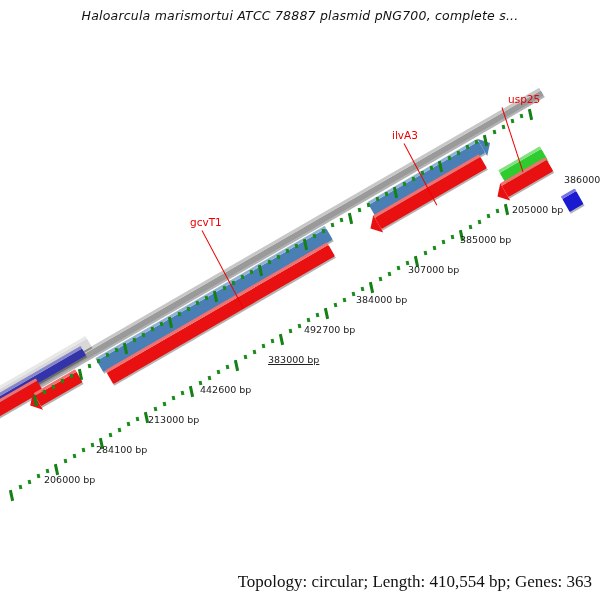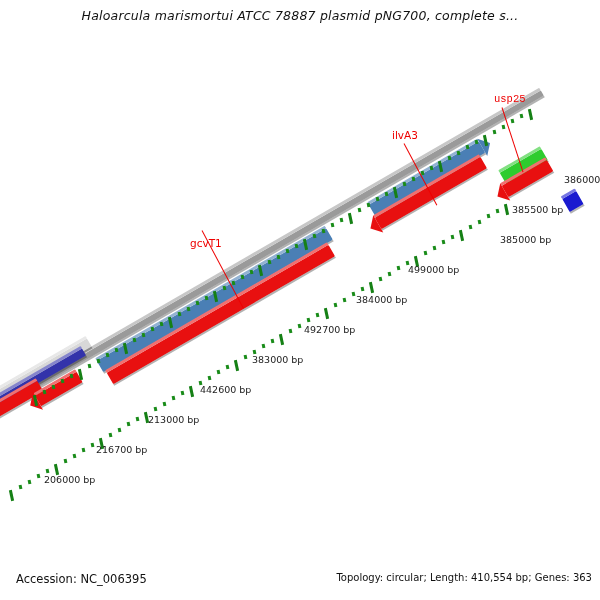--- a/index.html
+++ b/index.html
@@ -19,21 +19,21 @@
   }
 
   
   .footer-rule{
     position:absolute;left:0;top:556px;width:600px;height:1px;background:#ffffff;
   }
   .footer-left{
     position:absolute;left:16px;top:572px;font-size:11.5px;color:#111;white-space:nowrap;
   }
   .footer-right{
-    position:absolute;right:8px;top:572px;font-size:10px;color:#111;white-space:nowrap;
+    position:absolute;right:8px;top:572px;font-size:17px;color:#111;white-space:nowrap;font-family:Liberation Serif, serif;
   }
 
   
   .diagram{
     position:absolute;left:0;top:0;width:600px;height:600px;
     pointer-events:none;
   }
 
   
   .seg{
@@ -260,37 +260,36 @@
       <div class="tick minor" style="left: 457.313px; top: 150.6px; transform: rotate(-12deg);"></div>
       <div class="tick minor" style="left: 466.32px; top: 145.4px; transform: rotate(-12deg);"></div>
       <div class="tick minor" style="left: 475.327px; top: 140.2px; transform: rotate(-12deg);"></div>
       <div class="tick major" style="left: 484.333px; top: 135px; transform: rotate(-12deg);"></div>
       <div class="tick minor" style="left: 493.34px; top: 129.8px; transform: rotate(-12deg);"></div>
       <div class="tick minor" style="left: 502.347px; top: 124.6px; transform: rotate(-12deg);"></div>
       <div class="tick minor" style="left: 511.353px; top: 119.4px; transform: rotate(-12deg);"></div>
       <div class="tick minor" style="left: 520.36px; top: 114.2px; transform: rotate(-12deg);"></div>
       <div class="tick major" style="left: 529.367px; top: 109px; transform: rotate(-12deg);"></div>
       <div class="bplabel" style="left: 44px; top: 474px;">206000 bp</div>
-      <div class="bplabel" style="left: 96px; top: 444px;">216700 bp</div>
+      <div class="bplabel" style="left: 96px; top: 444px;">284100 bp</div>
       <div class="bplabel" style="left: 148px; top: 414px;">213000 bp</div>
       <div class="bplabel" style="left: 200px; top: 384px;">442600 bp</div>
-      <div class="bplabel" style="left: 252px; top: 354px;">383000 bp</div>
+      <div class="bplabel" style="left: 268px; top: 354px; text-decoration: underline;">383000 bp</div>
       <div class="bplabel" style="left: 304px; top: 324px;">492700 bp</div>
       <div class="bplabel" style="left: 356px; top: 294px; text-align: center;">384000 bp</div>
-      <div class="bplabel" style="left: 408px; top: 264px;">499000 bp</div>
-      <div class="bplabel" style="left: 460px; top: 234px; margin-left: 40px;">385000 bp</div>
-      <div class="bplabel" style="left: 512px; top: 204px;">385500 bp</div>
+      <div class="bplabel" style="left: 408px; top: 264px;">307000 bp</div>
+      <div class="bplabel" style="left: 460px; top: 234px;">385000 bp</div>
+      <div class="bplabel" style="left: 512px; top: 204px;">205000 bp</div>
       <div class="bplabel" style="left: 564px; top: 174px;">386000 bp</div>
-      <div class="gene-label" style="left: 190px; top: 216px; pointer-events: auto; margin-top: 21px;">gcvT1</div>
+      <div class="gene-label" style="left: 190px; top: 216px; pointer-events: auto;">gcvT1</div>
       <div class="leader" style="left: 202px; top: 230px; width: 88px; transform: rotate(62deg);"></div>
       <div class="gene-label" style="left: 392px; top: 129px; pointer-events: auto;">ilvA3</div>
       <div class="leader" style="left: 404px; top: 143px; width: 70px; transform: rotate(62deg);"></div>
-      <div class="gene-label" style="left: 494px; top: 93px; pointer-events: auto; font-family: Liberation Mono, monospace;">usp25</div>
+      <div class="gene-label" style="left: 508px; top: 93px; pointer-events: auto;">usp25</div>
       <div class="leader" style="left: 502px; top: 107px; width: 68px; transform: rotate(72deg);"></div>
     </div>
 
   <div class="footer-rule"></div>
 
-  <div class="footer-left">Accession: NC_006395</div>
 
   <div class="footer-right">Topology: circular; Length: 410,554 bp; Genes: 363</div>
 
 </div>
 
 </body></html>

